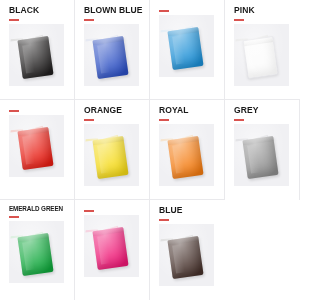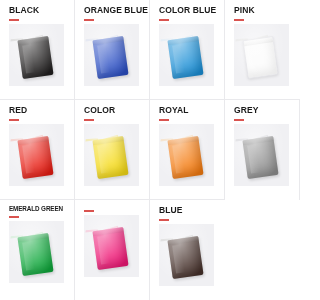--- a/index.html
+++ b/index.html
@@ -138,35 +138,34 @@
           <div class="cord left"></div>
           <div class="cord right"></div>
           <div class="body">
             <div class="fold"></div>
             <div class="sheen"></div>
           </div>
         </div>
       </div>
     </div>
     <div class="cell">
-      <div class="label">ORANGE BLUE</div>
+      <div class="label">BLOWN BLUE</div>
       <div class="accent-dash" style="background: rgb(217, 83, 79);"></div>
       <div class="photo" style="background: rgb(240, 240, 243);">
         <div class="pouch" style="--pouch-color: #2b4fc4; --cord-color: #dfe3ef;">
           <div class="cord left"></div>
           <div class="cord right"></div>
           <div class="body">
             <div class="fold"></div>
             <div class="sheen"></div>
           </div>
         </div>
       </div>
     </div>
     <div class="cell">
-      <div class="label">COLOR BLUE</div>
       <div class="accent-dash" style="background: rgb(217, 83, 79);"></div>
       <div class="photo" style="background: rgb(240, 240, 243);">
         <div class="pouch" style="--pouch-color: #1b8fd6; --cord-color: #dfeaf3;">
           <div class="cord left"></div>
           <div class="cord right"></div>
           <div class="body">
             <div class="fold"></div>
             <div class="sheen"></div>
           </div>
         </div>
@@ -180,35 +179,34 @@
           <div class="cord left"></div>
           <div class="cord right"></div>
           <div class="body">
             <div class="fold"></div>
             <div class="sheen"></div>
           </div>
         </div>
       </div>
     </div>
     <div class="cell">
-      <div class="label">RED</div>
       <div class="accent-dash" style="background: rgb(217, 83, 79);"></div>
       <div class="photo" style="background: rgb(240, 240, 243);">
         <div class="pouch" style="--pouch-color: #e81d13; --cord-color: #f2c9c5;">
           <div class="cord left"></div>
           <div class="cord right"></div>
           <div class="body">
             <div class="fold"></div>
             <div class="sheen"></div>
           </div>
         </div>
       </div>
     </div>
     <div class="cell">
-      <div class="label">COLOR</div>
+      <div class="label">ORANGE</div>
       <div class="accent-dash" style="background: rgb(217, 83, 79);"></div>
       <div class="photo" style="background: rgb(240, 240, 243);">
         <div class="pouch" style="--pouch-color: #f5da16; --cord-color: #f0e6a8;">
           <div class="cord left"></div>
           <div class="cord right"></div>
           <div class="body">
             <div class="fold"></div>
             <div class="sheen"></div>
           </div>
         </div>

